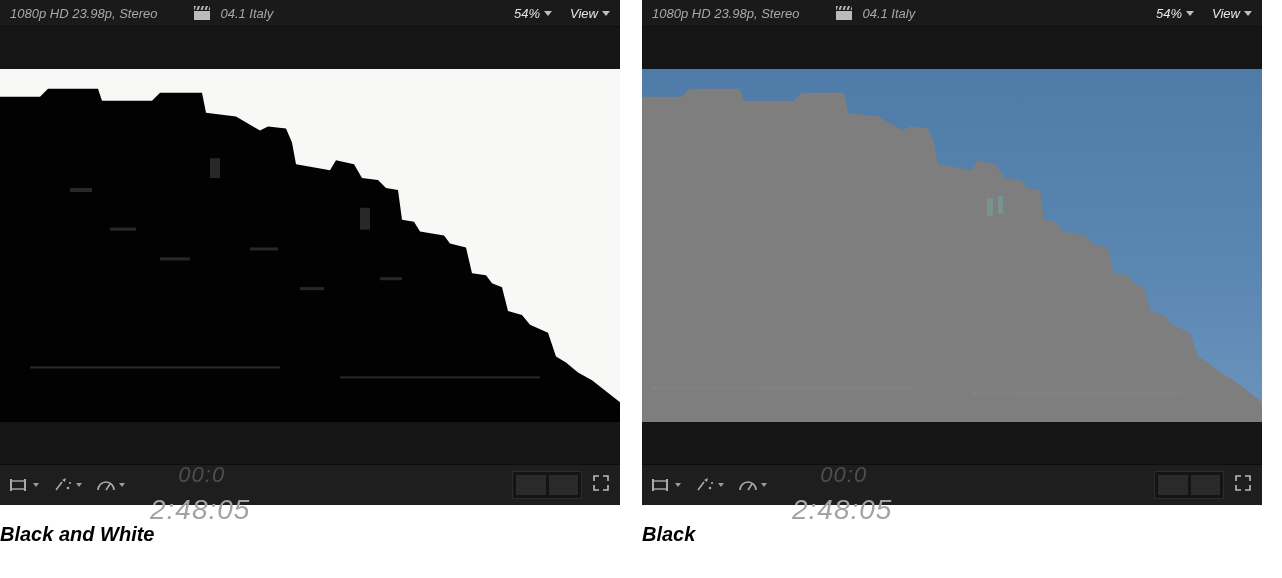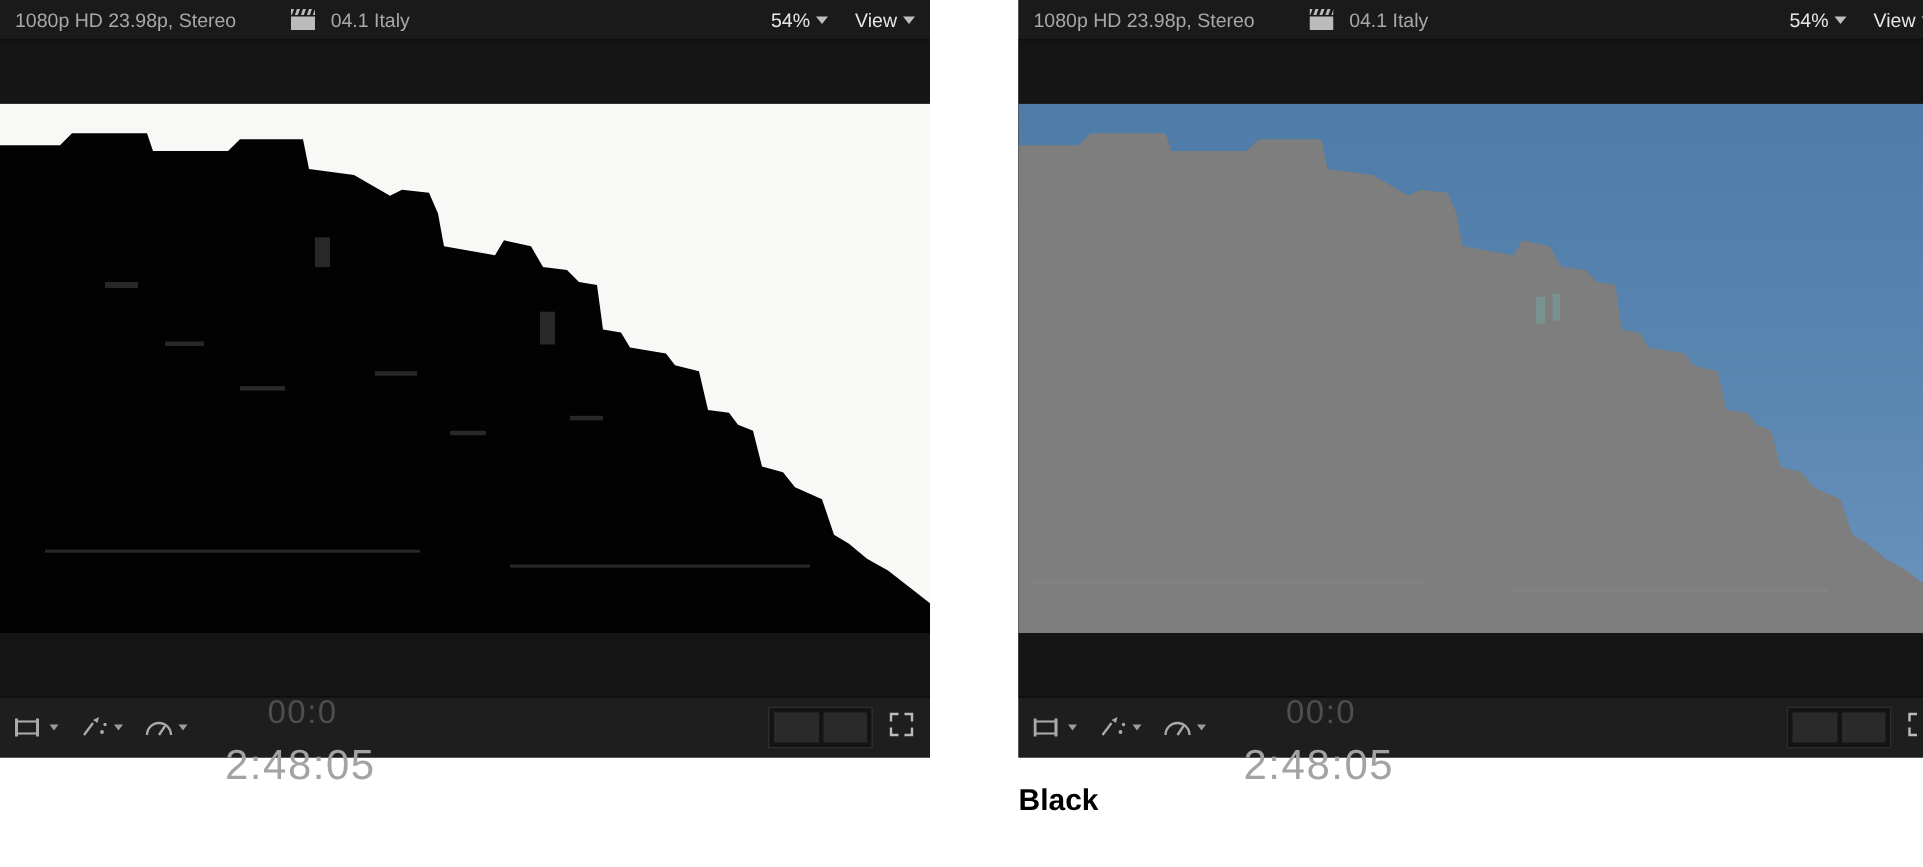--- a/index.html
+++ b/index.html
@@ -5,22 +5,23 @@
   * { box-sizing: border-box; margin: 0; padding: 0; }
   body {
     background: #ffffff;
     font-family: -apple-system, "Helvetica Neue", Arial, sans-serif;
     width: 1282px;
     height: 578px;
     overflow: hidden;
   }
   .wrap {
     display: flex;
-    gap: 59px;
+    gap: 22px;
     padding: 0 0 0 0;
+    font-style: italic;
   }
   .panel-col {
     display: flex;
     flex-direction: column;
   }
   .viewer {
     width: 620px;
     height: 505px;
     background: #1e1e1e;
     display: flex;
@@ -288,20 +289,21 @@
             <svg width="18" height="18" viewBox="0 0 18 18">
               <polyline points="2,7 2,2 7,2" fill="none" stroke="#bbb" stroke-width="1.6"></polyline>
               <polyline points="11,2 16,2 16,7" fill="none" stroke="#bbb" stroke-width="1.6"></polyline>
               <polyline points="16,11 16,16 11,16" fill="none" stroke="#bbb" stroke-width="1.6"></polyline>
               <polyline points="7,16 2,16 2,11" fill="none" stroke="#bbb" stroke-width="1.6"></polyline>
             </svg>
           </div>
         </div>
       </div>
     </div>
+    <div class="caption">Black and White</div>
   </div>
 
   <div class="panel-col">
     <div class="viewer">
       <div class="top-bar">
         <div class="top-left">
           <span>1080p HD 23.98p, Stereo</span>
           <span class="clip-group">
             <span class="clapper">
               <svg width="16" height="14" viewBox="0 0 16 14">

